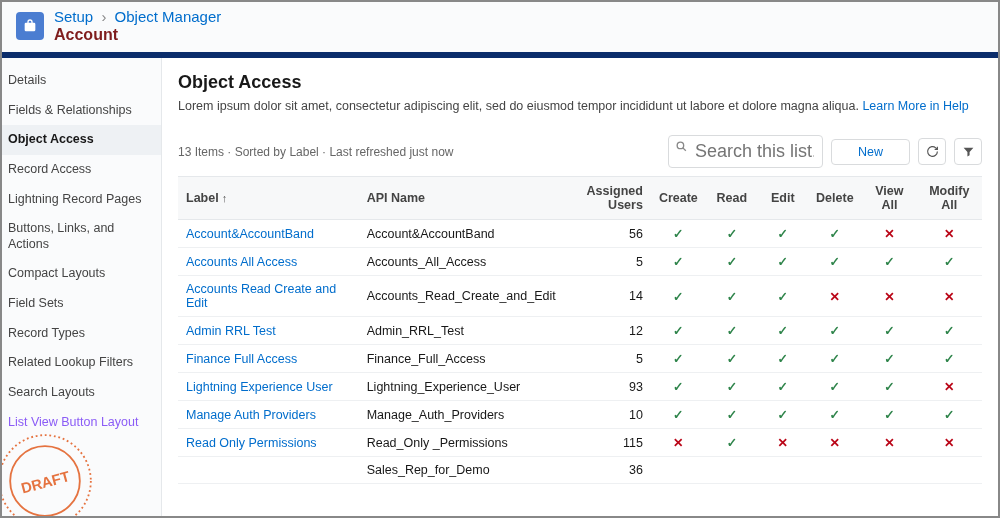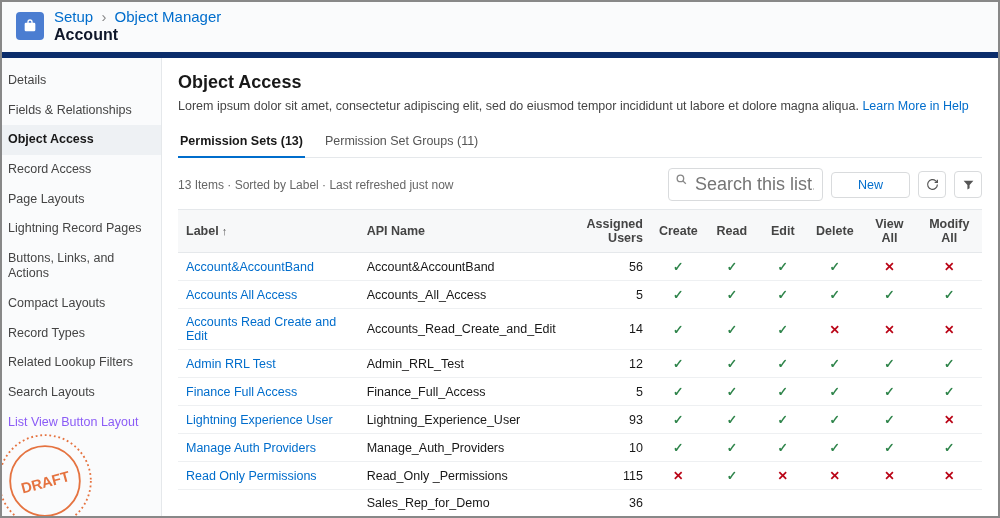--- a/index.html
+++ b/index.html
@@ -2,21 +2,21 @@
 <html><head>
 <meta charset="utf-8">
 <style>
   * { box-sizing: border-box; margin: 0; padding: 0; }
   body { font-family: -apple-system, Helvetica, Arial, sans-serif; font-size: 13px; color: #181818; background: #fff; border: 2px solid #888; width: 1000px; height: 518px; overflow: hidden; position: relative; }
   .header { display: flex; align-items: center; padding: 6px 14px 8px 14px; background: #fafbfc; }
   .header-icon { width: 28px; height: 28px; background: #4b7dd1; border-radius: 4px; display: flex; align-items: center; justify-content: center; margin-right: 10px; }
   .header-icon svg { width: 16px; height: 16px; fill: #fff; }
   .header-text .crumbs { font-size: 15px; color: #006dcc; }
   .header-text .crumbs .chev { color: #888; padding: 0 4px; }
-  .header-text .title { font-size: 16px; font-weight: 700; color: #0f172a; margin-top: 1px; }
+  .header-text .title { font-size: 16px; font-weight: 700; color: #7f1d1d; margin-top: 1px; }
   .blueband { height: 6px; background: #0b2d6b; }
   .body { display: flex; height: calc(100% - 48px - 6px); }
   .sidebar { width: 160px; background: #fafbfc; border-right: 1px solid #e5e8eb; padding-top: 8px; position: relative; }
   .sidebar-item { padding: 7px 6px; font-size: 12.5px; color: #444; cursor: pointer; line-height: 1.25; }
   .sidebar-item.active { background: #eef1f4; font-weight: 600; color: #181818; }
   .sidebar-item.muted { color: #8b5cf6; }
   .draft-stamp { position: absolute; bottom: -18px; left: -12px; width: 110px; height: 110px; pointer-events: none; }
   .main { flex: 1; padding: 14px 16px 0 16px; overflow: hidden; display: flex; flex-direction: column; }
   .page-title { font-size: 18px; font-weight: 700; margin-bottom: 6px; }
   .page-desc { font-size: 12.5px; color: #444; margin-bottom: 12px; }
@@ -62,46 +62,42 @@
 </div>
 <div class="blueband"></div>
 
 <div class="body">
   <div class="sidebar">
     <div id="sidebar-items">
         <div class="sidebar-item">Details</div>
         <div class="sidebar-item">Fields &amp; Relationships</div>
         <div class="sidebar-item active">Object Access</div>
         <div class="sidebar-item">Record Access</div>
-        <div class="sidebar-item">Page Layouts</div>
         <div class="sidebar-item">Lightning Record Pages</div>
         <div class="sidebar-item">Buttons, Links, and Actions</div>
         <div class="sidebar-item">Compact Layouts</div>
+        <div class="sidebar-item">Field Sets</div>
         <div class="sidebar-item">Record Types</div>
         <div class="sidebar-item">Related Lookup Filters</div>
         <div class="sidebar-item">Search Layouts</div>
         <div class="sidebar-item muted">List View Button Layout</div>
       </div>
     <svg class="draft-stamp" viewBox="0 0 120 120">
       <circle cx="60" cy="60" r="50" fill="none" stroke="#e57340" stroke-width="2" stroke-dasharray="2 3"></circle>
       <circle cx="60" cy="60" r="38" fill="none" stroke="#e57340" stroke-width="2"></circle>
       <text x="60" y="67" text-anchor="middle" font-size="16" font-weight="700" fill="#e57340" transform="rotate(-15 60 60)">DRAFT</text>
     </svg>
   </div>
 
   <div class="main">
     <div class="page-title">Object Access</div>
     <div class="page-desc">
       <span>Lorem ipsum dolor sit amet, consectetur adipiscing elit, sed do eiusmod tempor incididunt ut labore et dolore magna aliqua. </span><a href="#" class="link">Learn More in Help</a>
     </div>
 
-    <div class="tabs" id="tabs">
-        <div class="tab active">Permission Sets (13)</div>
-        <div class="tab">Permission Set Groups (11)</div>
-      </div>
 
     <div class="toolbar">
       <div class="toolbar-left">13 Items · Sorted by Label · Last refreshed just now</div>
       <div class="search">
         <span class="search-icon">
           <svg width="13" height="13" viewBox="0 0 24 24" fill="none" stroke="currentColor" stroke-width="2.5">
               <circle cx="10" cy="10" r="6"></circle>
               <line x1="20" y1="20" x2="14.5" y2="14.5"></line>
             </svg>
         </span>

